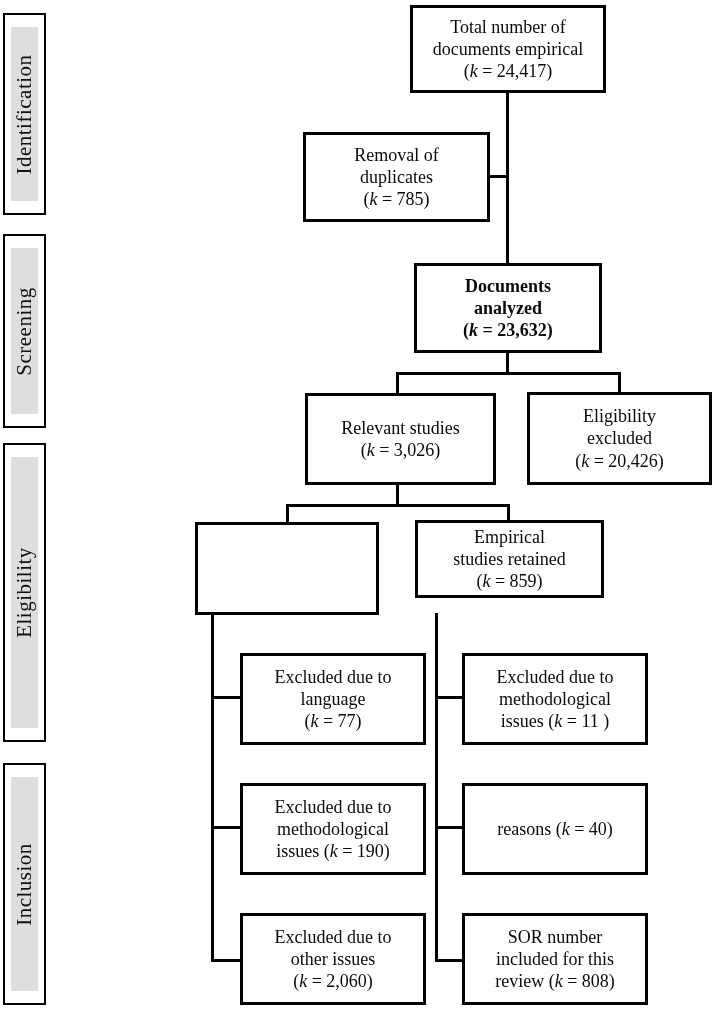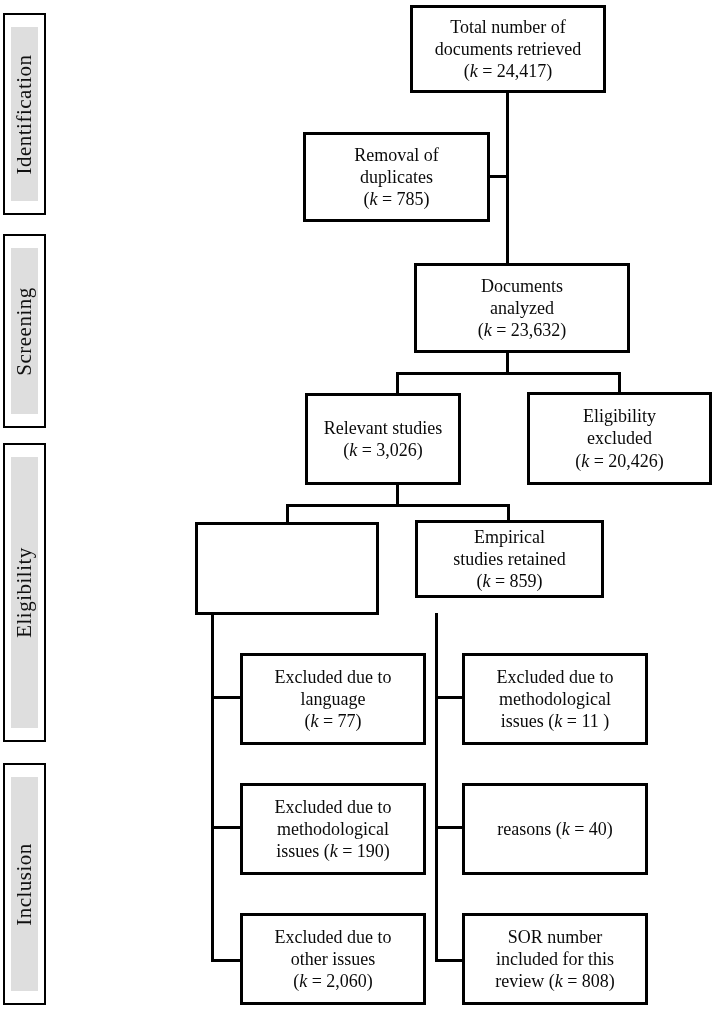--- a/index.html
+++ b/index.html
@@ -87,34 +87,34 @@
       <div class="connector" style="left: 211px; top: 613px; width: 3px; height: 349px;"></div>
       <div class="connector" style="left: 211px; top: 696px; width: 31px; height: 3px;"></div>
       <div class="connector" style="left: 211px; top: 826px; width: 31px; height: 3px;"></div>
       <div class="connector" style="left: 211px; top: 959px; width: 31px; height: 3px;"></div>
       <div class="connector" style="left: 435px; top: 613px; width: 3px; height: 349px;"></div>
       <div class="connector" style="left: 435px; top: 696px; width: 29px; height: 3px;"></div>
       <div class="connector" style="left: 435px; top: 826px; width: 29px; height: 3px;"></div>
       <div class="connector" style="left: 435px; top: 959px; width: 29px; height: 3px;"></div>
       <div class="flow-box" style="left: 410px; top: 5px; width: 196px; height: 88px;">
         <div class="box-line">Total number of</div>
-        <div class="box-line">documents retrieved</div>
+        <div class="box-line">documents empirical</div>
         <div class="box-line">(<i>k</i> = 24,417)</div>
       </div>
       <div class="flow-box" style="left: 303px; top: 132px; width: 187px; height: 90px; text-align: center;">
         <div class="box-line">Removal of</div>
         <div class="box-line">duplicates</div>
         <div class="box-line">(<i>k</i> = 785)</div>
       </div>
-      <div class="flow-box" style="left: 414px; top: 263px; width: 216px; height: 90px;">
+      <div class="flow-box" style="left: 414px; top: 263px; width: 188px; height: 90px; font-weight: bold;">
         <div class="box-line">Documents</div>
         <div class="box-line">analyzed</div>
         <div class="box-line">(<i>k</i> = 23,632)</div>
       </div>
-      <div class="flow-box" style="left: 305px; top: 393px; width: 156px; height: 92px;">
+      <div class="flow-box" style="left: 305px; top: 393px; width: 191px; height: 92px;">
         <div class="box-line">Relevant studies</div>
         <div class="box-line">(<i>k</i> = 3,026)</div>
       </div>
       <div class="flow-box" style="left: 527px; top: 392px; width: 185px; height: 93px;">
         <div class="box-line">Eligibility</div>
         <div class="box-line">excluded</div>
         <div class="box-line">(<i>k</i> = 20,426)</div>
       </div>
       <div class="flow-box" style="left: 195px; top: 522px; width: 184px; height: 93px;">
       </div>

